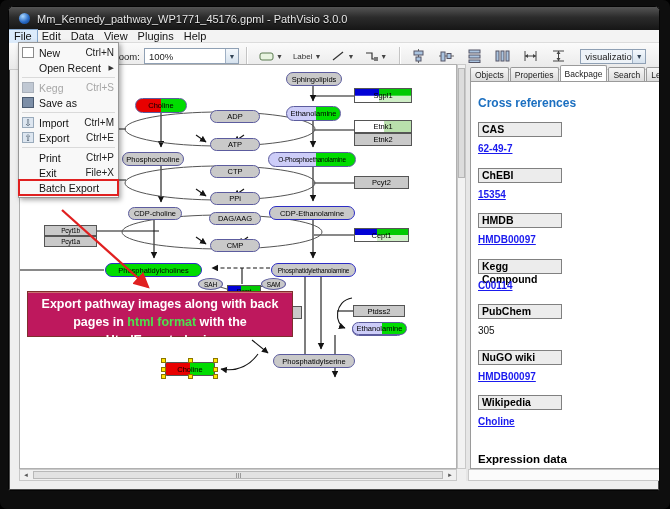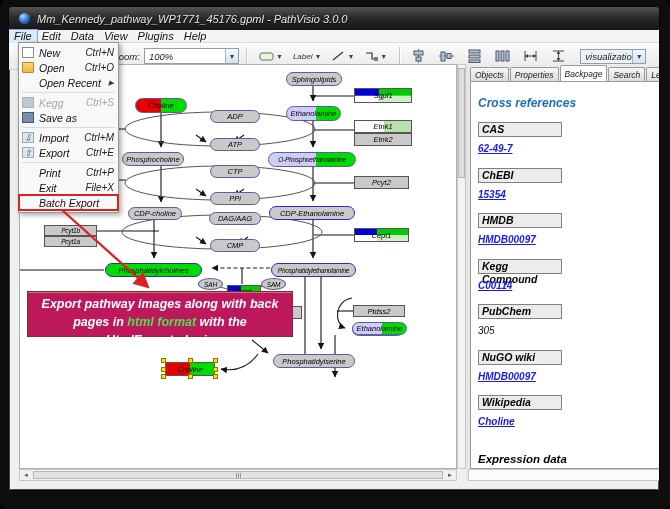--- a/index.html
+++ b/index.html
@@ -1,17 +1,17 @@
 <!DOCTYPE html>
 <html><head>
 <meta charset="utf-8">
 <style>
   * { margin:0; padding:0; box-sizing:border-box; }
   body { font-family:"Liberation Sans", sans-serif; background:#000; }
-  #app { position:relative; width:670px; height:509px; background:#0e0e0e; border-radius:7px; overflow:hidden;font-style:italic; }
+  #app { position:relative; width:670px; height:509px; background:#0e0e0e; border-radius:7px; overflow:hidden; }
 
   
   .window { position:absolute; left:8px; top:6px; width:652px; height:485px; background:#efefef; border:1px solid #050505; border-radius:5px 5px 2px 2px; box-shadow:inset 0 0 0 1px #4a4a4a; overflow:hidden; }
   .titlebar { position:absolute; left:0; top:0; width:100%; height:23px; background:linear-gradient(#555 0%, #2b2b2b 45%, #161616 100%); display:flex; align-items:center; padding-left:10px; border-radius:4px 4px 0 0; }
   .app-icon { width:11px; height:11px; border-radius:50%; background:radial-gradient(circle at 35% 30%, #aad8ff, #2a6cc8 55%, #0a3a7e); margin-right:7px; flex:0 0 auto; }
   .title-text { color:#e8e8e8; font-size:11px; text-shadow:0 1px 1px #000; white-space:nowrap; }
 
   .menubar { position:absolute; left:0; top:23px; width:100%; height:13px; background:#f3f3f3; border-bottom:1px solid #dcdcdc; display:flex; align-items:center; font-size:11px; color:#111; }
   .menu-item { padding:0 5px; height:13px; line-height:13px; }
   .menu-item.active { background:#dcebfb; outline:1px solid #84a6cc; }
@@ -411,25 +411,20 @@
 
   </div>
 
   <div class="file-menu" id="file-menu">
       <div class="fm-row">
         <span class="mi-icon new-document-icon"></span>
         <span class="lab">New</span>
         <span class="sc">Ctrl+N</span>
       </div>
       <div class="fm-row">
-        <span class="mi-icon open-folder-icon"></span>
-        <span class="lab">Open</span>
-        <span class="sc">Ctrl+O</span>
-      </div>
-      <div class="fm-row">
         <span class="mi-icon "></span>
         <span class="lab">Open Recent</span>
         <span class="sub">▶</span>
       </div>
       <div class="fm-sep"></div>
       <div class="fm-row disabled">
         <span class="mi-icon save-icon"></span>
         <span class="lab">Kegg</span>
         <span class="sc">Ctrl+S</span>
       </div>

